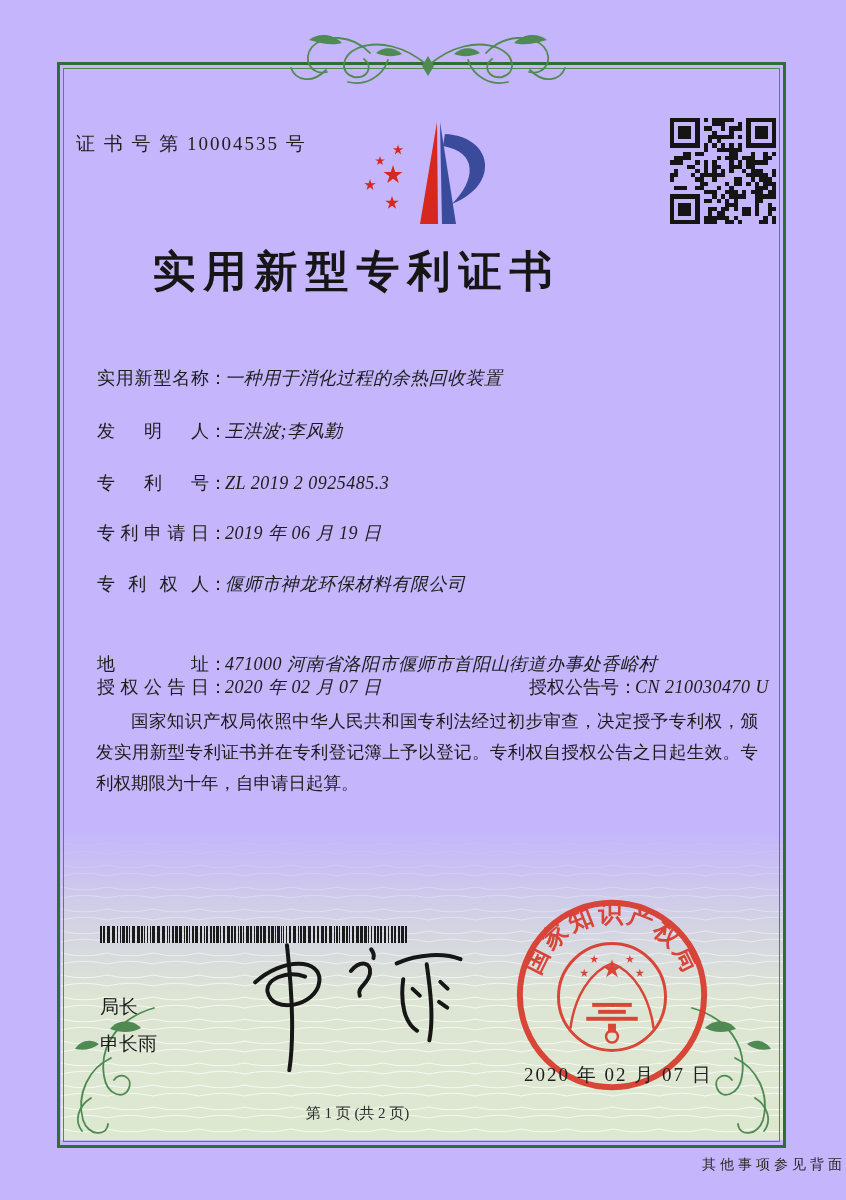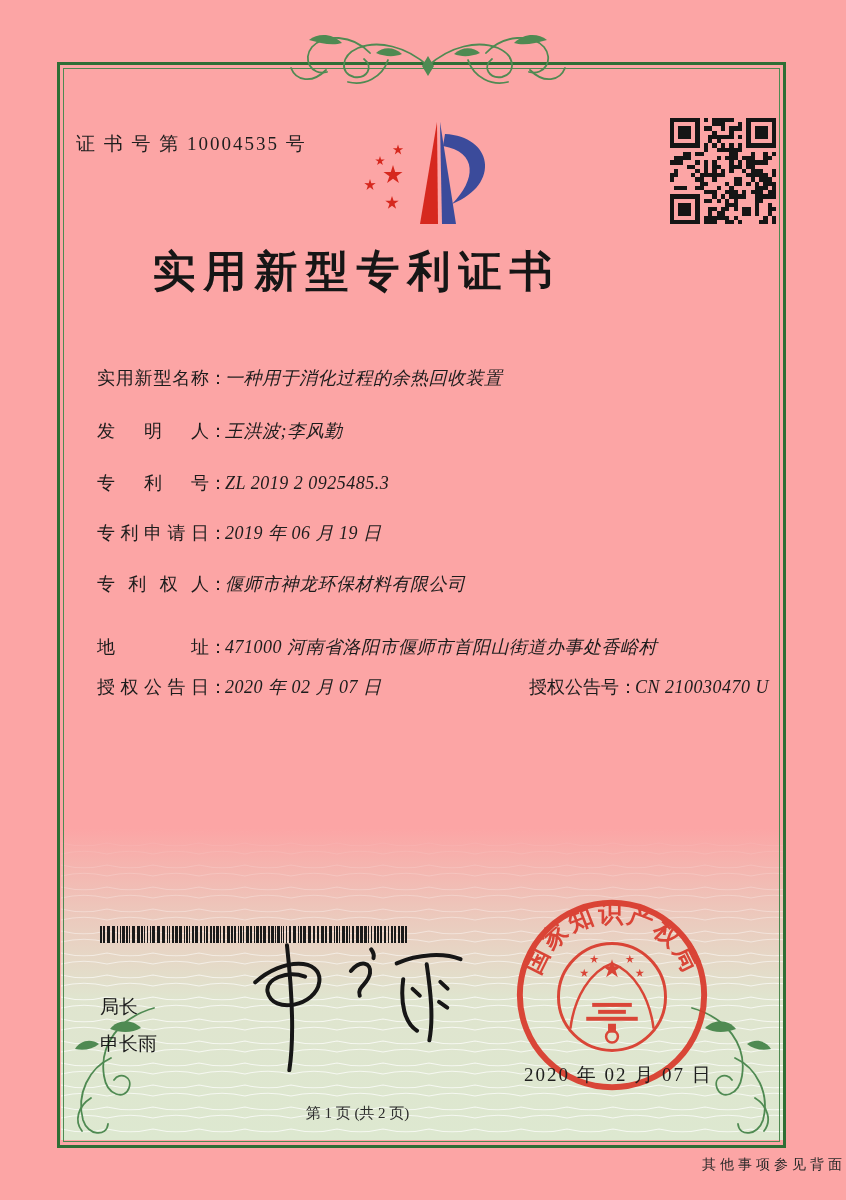--- a/index.html
+++ b/index.html
@@ -1,16 +1,16 @@
 <!DOCTYPE html>
 <html style="--border-green: #2f6e35; --border-green-light: #4f8a52; --seal-red: #d93a2c; --logo-blue: #3b4b9b; --logo-red: #d6281e; --paper: #faf6e6; --guilloche-green: #dde8d0;"><head>
 <meta charset="utf-8">
 <style>
   html,body{margin:0;padding:0;background:#f9f4e1;}
-  .scan{position:relative;width:846px;height:1200px;background:#fca5a5;overflow:hidden;
+  .scan{position:relative;width:846px;height:1200px;background:#c4b5fd;overflow:hidden;
         font-family:"Liberation Serif","DejaVu Serif",serif;color:#222;}
   
   .frame{position:absolute;left:57px;top:62px;width:723px;height:1080px;
          border:3px solid var(--border-green);}
   .frame-inner{position:absolute;left:3px;top:3px;right:3px;bottom:3px;
          border:1px solid var(--border-green-light);}
   
   .guilloche{position:absolute;left:61px;top:828px;width:722px;height:312px;
          background:linear-gradient(180deg,rgba(222,232,209,0) 0,rgba(222,232,209,.55) 90px,rgba(222,232,209,.95) 170px,#dde8d0 100%);}
   .guilloche svg{position:absolute;inset:0;
@@ -456,32 +456,33 @@
   </div>
   <div class="frow" style="top:471px">
     <span class="lbl">专利号</span><span class="col">：</span><span class="val">ZL 2019 2 0925485.3</span>
   </div>
   <div class="frow" style="top:521px">
     <span class="lbl">专利申请日</span><span class="col">：</span><span class="val">2019 年 06 月 19 日</span>
   </div>
   <div class="frow" style="top:572px">
     <span class="lbl">专利权人</span><span class="col">：</span><span class="val">偃师市神龙环保材料有限公司</span>
   </div>
-  <div class="frow" style="top:635px">
+  <div class="frow" style="top:652px">
     <span class="lbl">地址</span><span class="col">：</span><span class="val">471000 河南省洛阳市偃师市首阳山街道办事处香峪村</span>
   </div>
 
   <div class="frow" style="top:675px;width:660px">
     <span class="lbl">授权公告日</span><span class="col">：</span><span class="val">2020 年 02 月 07 日</span>
     <span class="grant-right">
       <span>授权公告号</span><span class="col">：</span><span class="val">CN 210030470 U</span>
     </span>
   </div>
 
   <div class="paras">
+    <p>国家知识产权局依照中华人民共和国专利法经过初步审查，决定授予专利权，颁发实用新型专利证书并在专利登记簿上予以登记。专利权自授权公告之日起生效。专利权期限为十年，自申请日起算。</p>
   </div>
 
   <svg id="barcode" class="barcode" viewBox="0 0 310 17" preserveAspectRatio="none">
       <rect x="0" y="0" width="2" height="17" fill="#1a1a1a"></rect>
       <rect x="3" y="0" width="2" height="17" fill="#1a1a1a"></rect>
       <rect x="7" y="0" width="3" height="17" fill="#1a1a1a"></rect>
       <rect x="12" y="0" width="3" height="17" fill="#1a1a1a"></rect>
       <rect x="17" y="0" width="1" height="17" fill="#1a1a1a"></rect>
       <rect x="20" y="0" width="1" height="17" fill="#1a1a1a"></rect>
       <rect x="22" y="0" width="3" height="17" fill="#1a1a1a"></rect>

